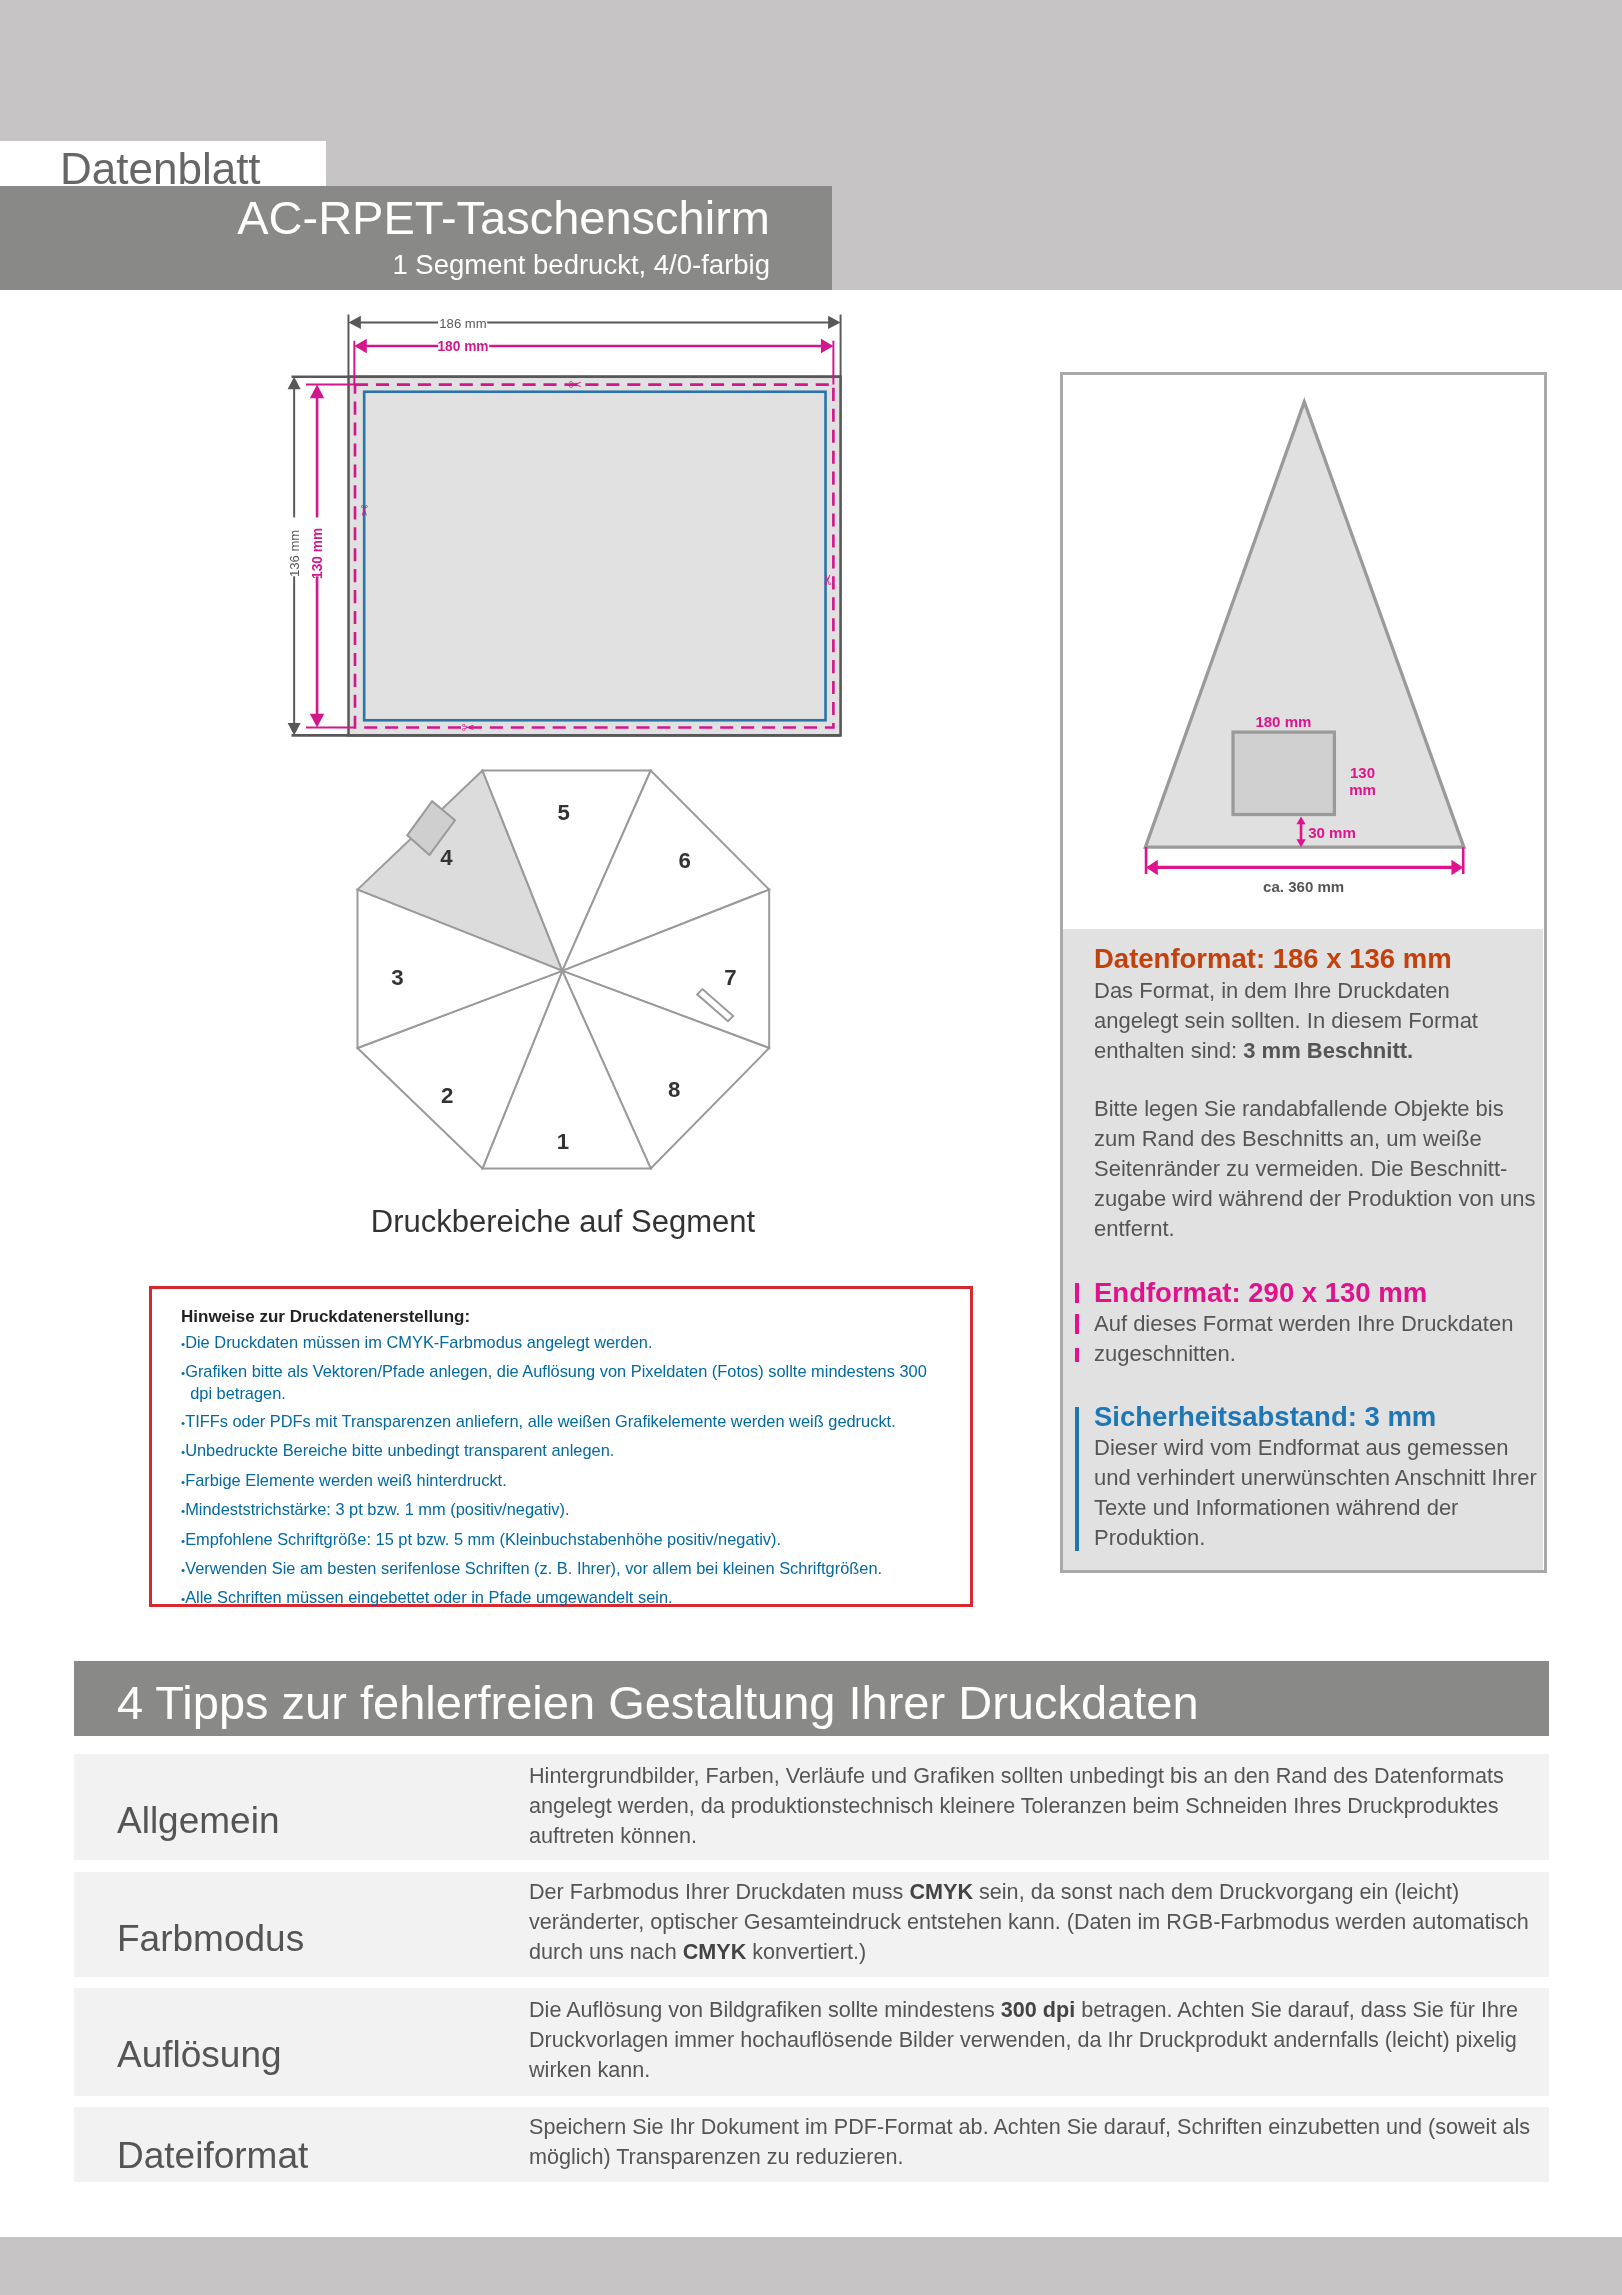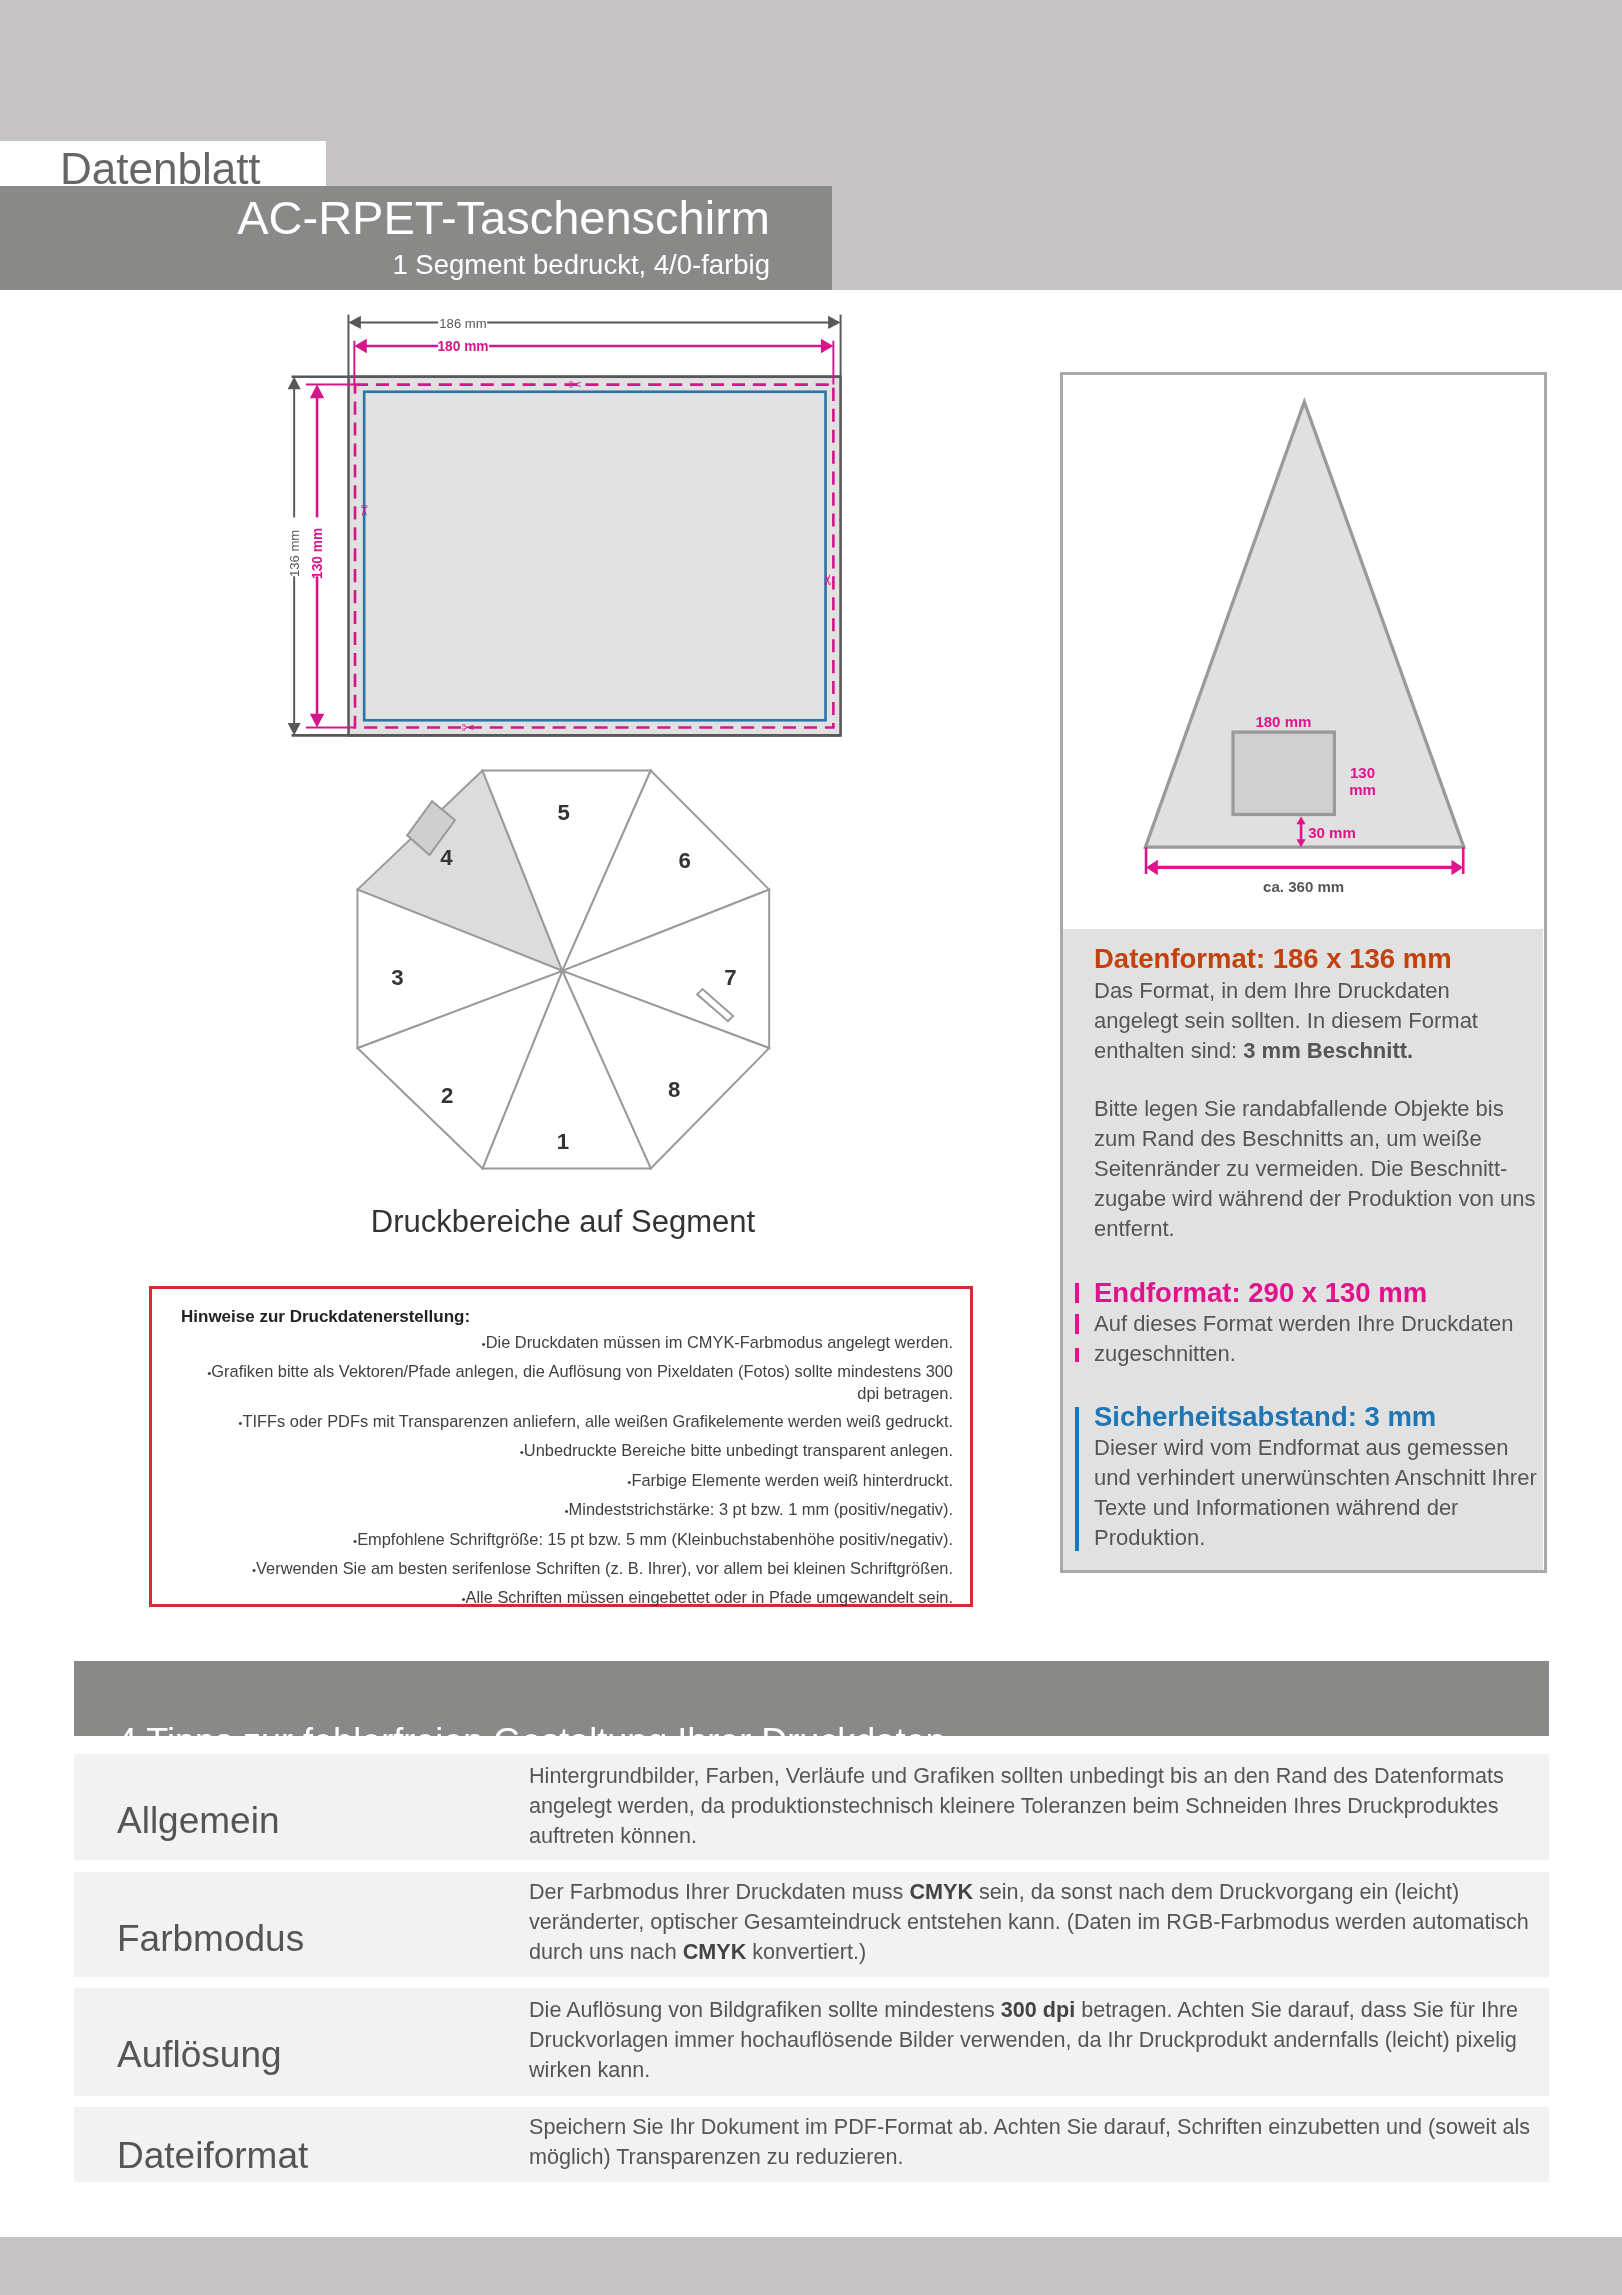--- a/index.html
+++ b/index.html
@@ -16,31 +16,31 @@
   .titlebar .t2 { position:absolute; right:62px; top:63px; font-size:27.5px; color:#ffffff; white-space:nowrap; }
 
   svg text { font-family:"Liberation Sans", "DejaVu Sans", sans-serif; }
 
   .caption { left:0; width:1126px; top:1204px; text-align:center; font-size:31px; color:#333333; }
   .caption span { display:inline-block; width:1126px; }
 
   .hints { left:149px; top:1286px; width:824px; height:321px; border:3.3px solid #d52b30; background:#fff; box-sizing:border-box; }
   .hints .h { position:absolute; left:29px; top:18.3px; font-size:17px; font-weight:bold; color:#222; }
   .hints ul { position:absolute; left:29px; top:44px; margin:0; padding:0; list-style:none; width:772px; }
-  .hints li { font-size:16.4px; line-height:19.6px; color:#404040; margin-bottom:7.9px; padding-left:9.2px; text-indent:-9.2px;text-align:right; }
+  .hints li { font-size:16.4px; line-height:19.6px; color:#0369a1; margin-bottom:7.9px; padding-left:9.2px; text-indent:-9.2px; }
   .hints li::before { content:"\2022 "; font-size:11.8px; }
 
   .infobox { left:1060px; top:372px; width:487px; height:1201px; border:3.3px solid #a9a9a9; box-sizing:border-box; background:#fff; }
   .infotext { left:1063px; top:929px; width:480px; height:641px; background:#e1e1e1; }
   .info-h { position:absolute; left:31px; font-size:27.5px; font-weight:bold; white-space:nowrap; }
   .info-p { position:absolute; left:31px; width:445px; font-size:22px; line-height:30px; color:#555; }
   .mark { position:absolute; left:11.8px; width:3.9px; }
 
   .tipsbar { left:74px; top:1661px; width:1475px; height:75px; background:#898a87; }
-  .tipsbar span { position:absolute; left:43px; top:14.4px; font-size:36px; color:#ffffff; white-space:nowrap;margin-top:46px; }
+  .tipsbar span { position:absolute; left:43px; top:14.4px; font-size:47px; color:#ffffff; white-space:nowrap; }
   .tiprow { left:74px; width:1475px; background:#f2f2f2; }
   .tiprow .lab { position:absolute; left:43px; font-size:37px; color:#555;margin-top:16px; }
   .tiprow .txt { position:absolute; left:455px; width:1008px; font-size:21.6px; line-height:30px; color:#555; }
   .tiprow .txt b { color:#444; }
 
   .bottomband { left:0; top:2237px; width:1623px; height:59px; background:#c6c4c5; }
 </style>
 </head>
 <body>
 

